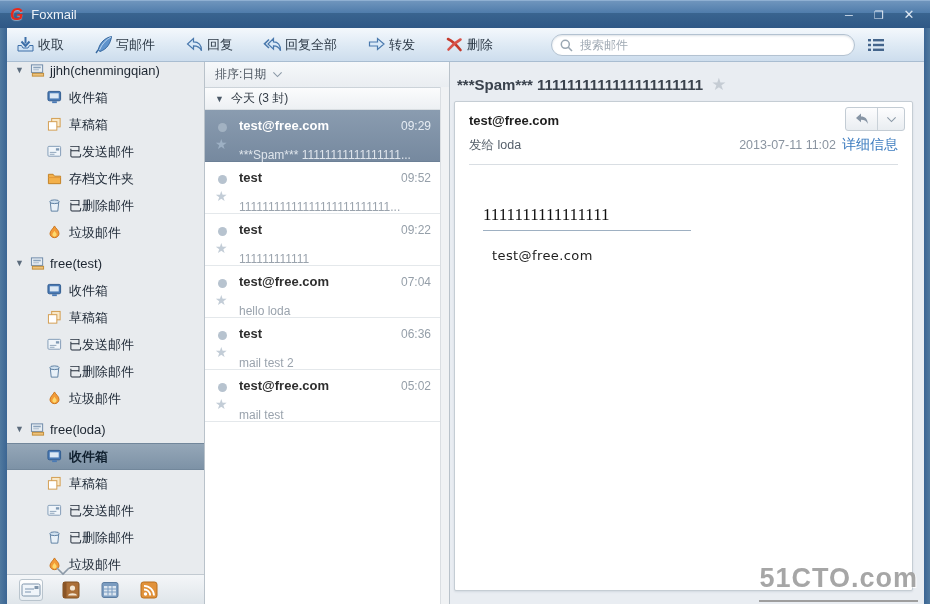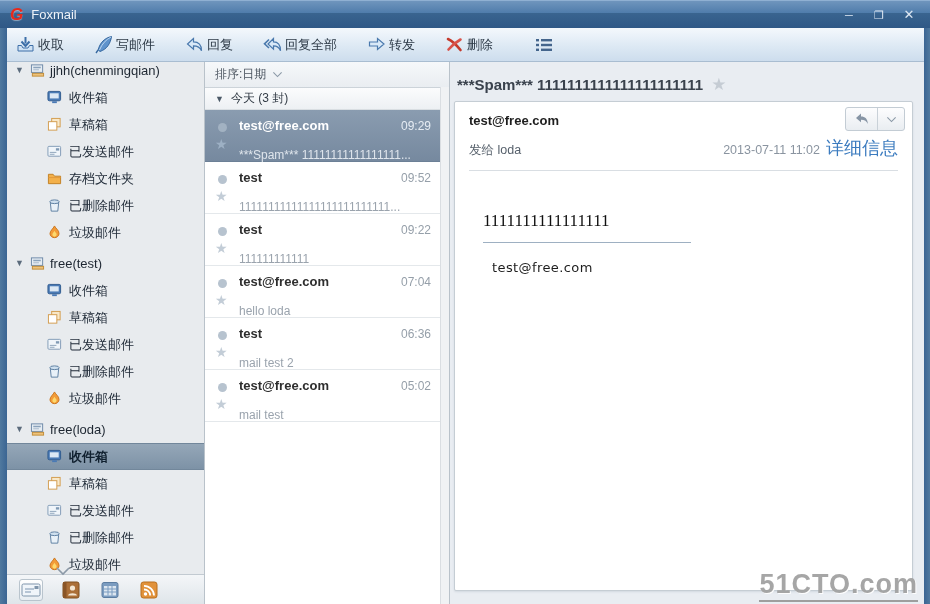--- a/index.html
+++ b/index.html
@@ -93,38 +93,38 @@
   .ptitle{padding:12px 30px 0 7px;font-size:15px;font-weight:bold;color:#3a424d;
           white-space:nowrap;overflow:hidden;}
   .ptitle .pstar{color:#c5ccd4;font-size:17px;font-weight:normal;margin-left:8px;}
   .card{position:absolute;left:4px;right:11px;top:39px;bottom:13px;background:#fff;
         border:1px solid #c5cdd4;border-radius:2px;box-shadow:0 1px 2px rgba(90,110,130,.15);}
   .chdr{position:relative;padding:11px 14px 0 14px;}
   .cfrom{font-size:13px;font-weight:bold;color:#1e1e1e;}
   .crow2{display:flex;align-items:baseline;margin-top:8px;padding-bottom:10px;}
   .cto{font-size:12.5px;color:#555f6a;}
   .cdate{margin-left:auto;font-size:12.5px;color:#8a94a0;}
-  .cdetail{font-size:18px;color:#3b7bbf;margin-left:6px;}
+  .cdetail{font-size:14px;color:#3b7bbf;margin-left:6px;}
   .cdivider{border-top:1px solid #d9dee3;margin:0 14px;}
   .replybtn{position:absolute;top:5px;right:7px;display:flex;height:22px;
      background:linear-gradient(#fdfdfe,#e9edf1);border:1px solid #c3ccd4;border-radius:3px;
      overflow:hidden;}
   .replybtn .seg{width:31px;display:flex;align-items:center;justify-content:center;}
   .replybtn .seg+.seg{border-left:1px solid #c9d1d8;width:26px;}
   .cbody{padding:40px 24px 0 28px;}
   .bheading{font-family:"Liberation Serif","DejaVu Serif",serif;font-size:17px;color:#101010;
-            width:208px;padding-bottom:11px;border-bottom:1px solid #9eb0c2;}
+            width:208px;padding-bottom:5px;border-bottom:1px solid #9eb0c2;}
   .btext{margin:17px 0 0 9px;font-size:13px;color:#1d1d1d;letter-spacing:.4px;
          font-family:"DejaVu Sans","Liberation Sans",sans-serif;}
 
   
   .wm{position:absolute;right:12px;bottom:2px;text-align:right;z-index:50;
       color:#a2a2a2;text-shadow:1px 1px 0 #ffffff;line-height:1;opacity:.95;}
   .wm .l1{font-size:27px;font-weight:bold;letter-spacing:1px;
-          border-bottom:2px solid #9a9a9a;padding-bottom:2px;
+          border-bottom:2px solid #9a9a9a;padding-bottom:8px;
           font-family:"Liberation Sans",sans-serif;}
   .wm .l2row{display:flex;align-items:flex-end;justify-content:flex-end;gap:8px;margin-top:3px;}
   .wm .l2{font-size:19px;font-weight:bold;letter-spacing:5px;}
   .wm .l3{font-size:12px;font-weight:bold;}
 </style>
 </head>
 <body>
 
 <svg width="0" height="0" style="position:absolute">
   <defs>
@@ -270,20 +270,26 @@
       <svg width="19" height="19">
           <use href="#i-fwd"></use>
         </svg>
       <span>转发</span>
     </div>
     <div class="tbtn">
       <svg width="19" height="19">
           <use href="#i-del"></use>
         </svg>
       <span>删除</span>
+    </div>
+    <div class="searchwrap">
+      <svg class="mag" width="15" height="15">
+          <use href="#i-search"></use>
+        </svg>
+      <input type="text" placeholder="搜索邮件" style="">
     </div>
     <svg class="listicon" width="18" height="16">
         <use href="#i-list"></use>
       </svg>
   </div>
 
   <div class="edge-l"></div>
   <div class="edge-r"></div>
 
   <div class="sidebar">

